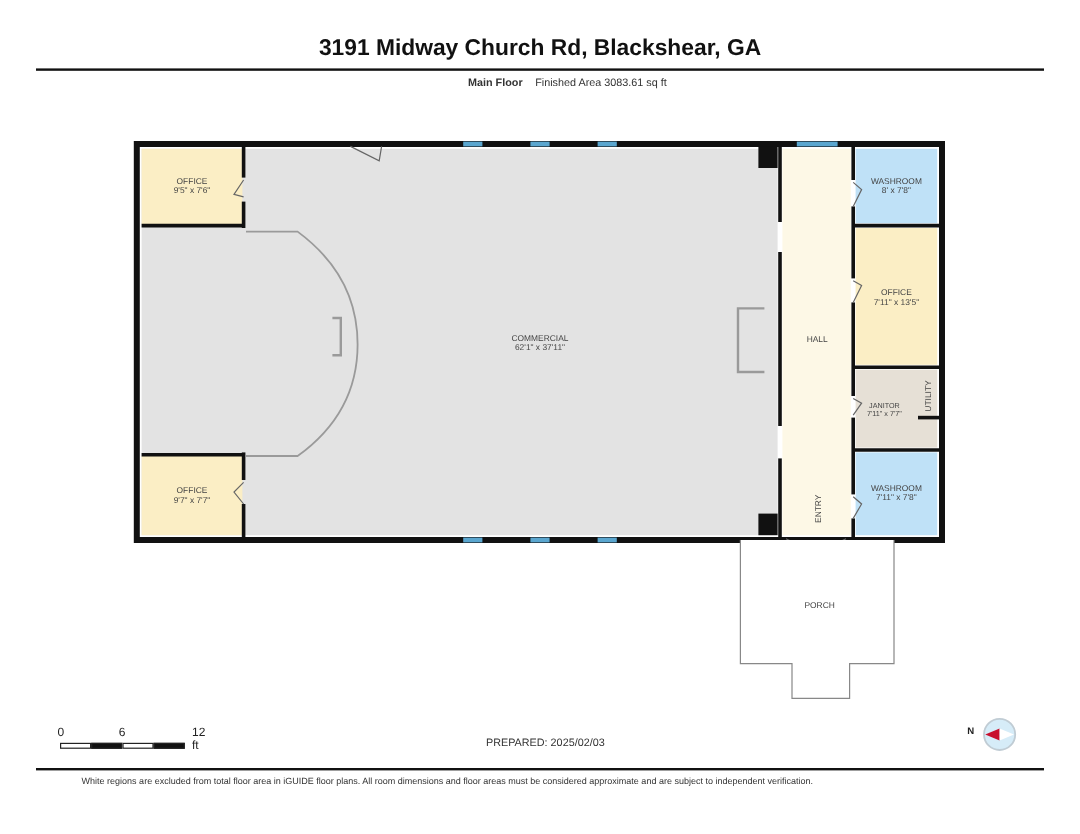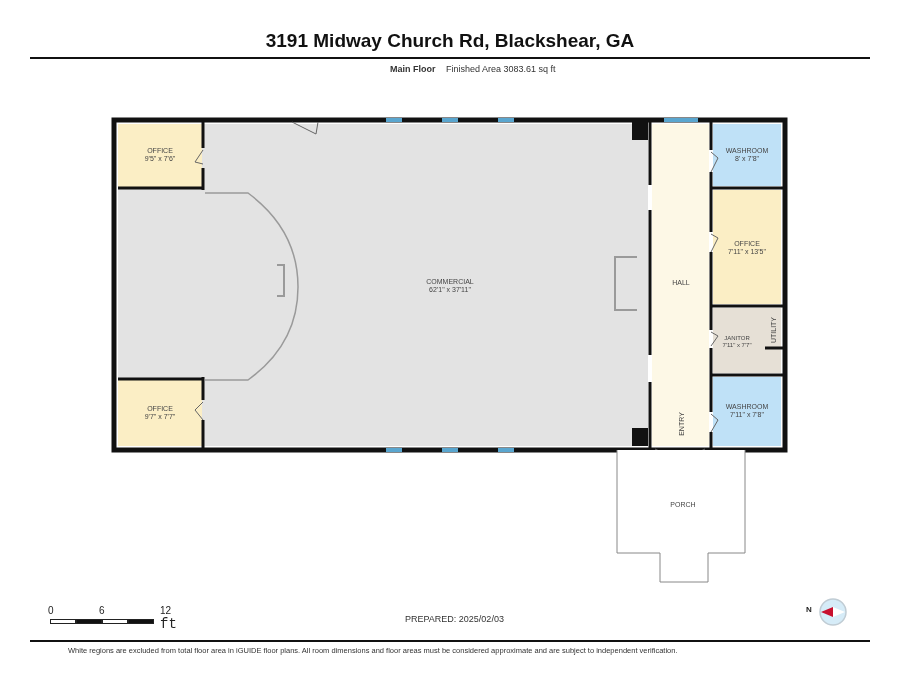--- a/index.html
+++ b/index.html
@@ -6,21 +6,21 @@
   body { width:900px; height:695px; position:relative; overflow:hidden; font-family:"Liberation Sans", sans-serif; color:#222; }
   .title { position:absolute; left:0; width:900px; top:30px; text-align:center; font-weight:bold; font-size:19px; color:#111; }
   .title-rule { position:absolute; left:30px; top:57px; width:840px; height:2px; background:#111; }
   .subtitle { position:absolute; left:373px; top:64px; font-size:9px; color:#333; white-space:nowrap;margin-left:17px; }
   .subtitle b { margin-right:8px; }
   svg.plan { position:absolute; left:0; top:0; }
   .room-label { font-family:"Liberation Sans", sans-serif; font-size:7px; fill:#444; text-anchor:middle; }
   .scale { position:absolute; left:40px; top:605px; width:140px; height:30px; }
   .scale .tick { position:absolute; top:0; font-size:10px; color:#222; }
   .scale .bar { position:absolute; top:14px; height:5px; border:1px solid #222; box-sizing:border-box; }
-  .scale .unit { position:absolute; left:120px; top:11px; font-size:14px;font-family:Liberation Mono, monospace; }
+  .scale .unit { position:absolute; left:120px; top:11px; font-size:10px; }
   .prepared { position:absolute; left:405px; top:614px; font-size:9px; color:#333;text-align:right; }
   .compass { position:absolute; left:800px; top:597px; width:60px; height:30px; }
   .bottom-rule { position:absolute; left:30px; top:640px; width:840px; height:2px; background:#111; }
   .disclaimer { position:absolute; left:36px; top:646px; font-size:7.5px; color:#333; white-space:nowrap;margin-left:32px; }
 </style>
 </head>
 <body>
 
 <div class="title">3191 Midway Church Rd, Blackshear, GA</div>
 <div class="title-rule"></div>

